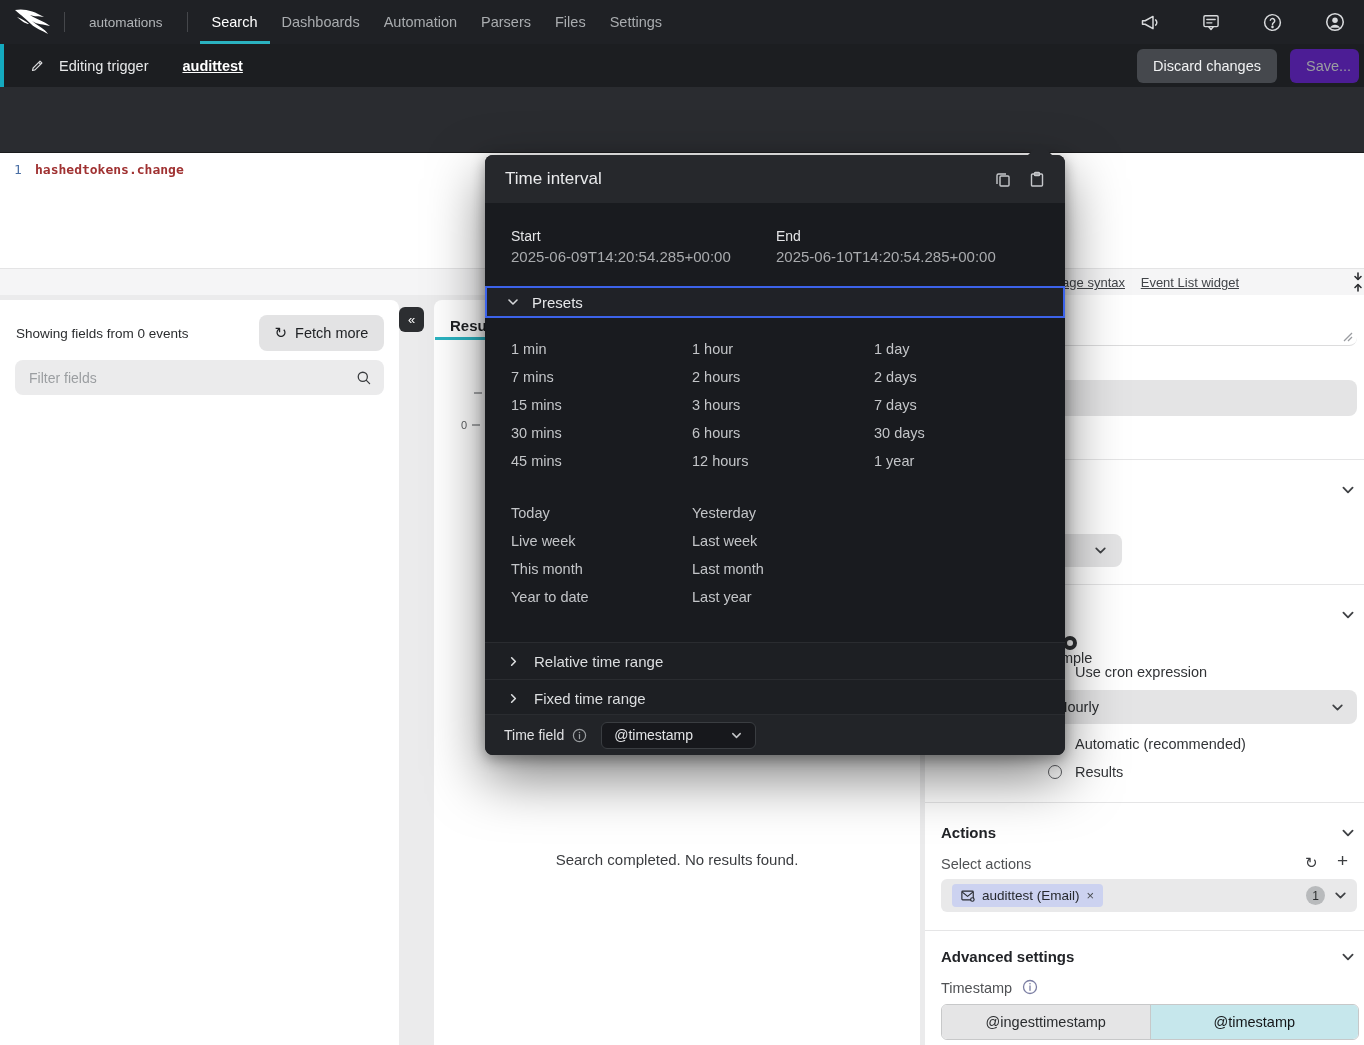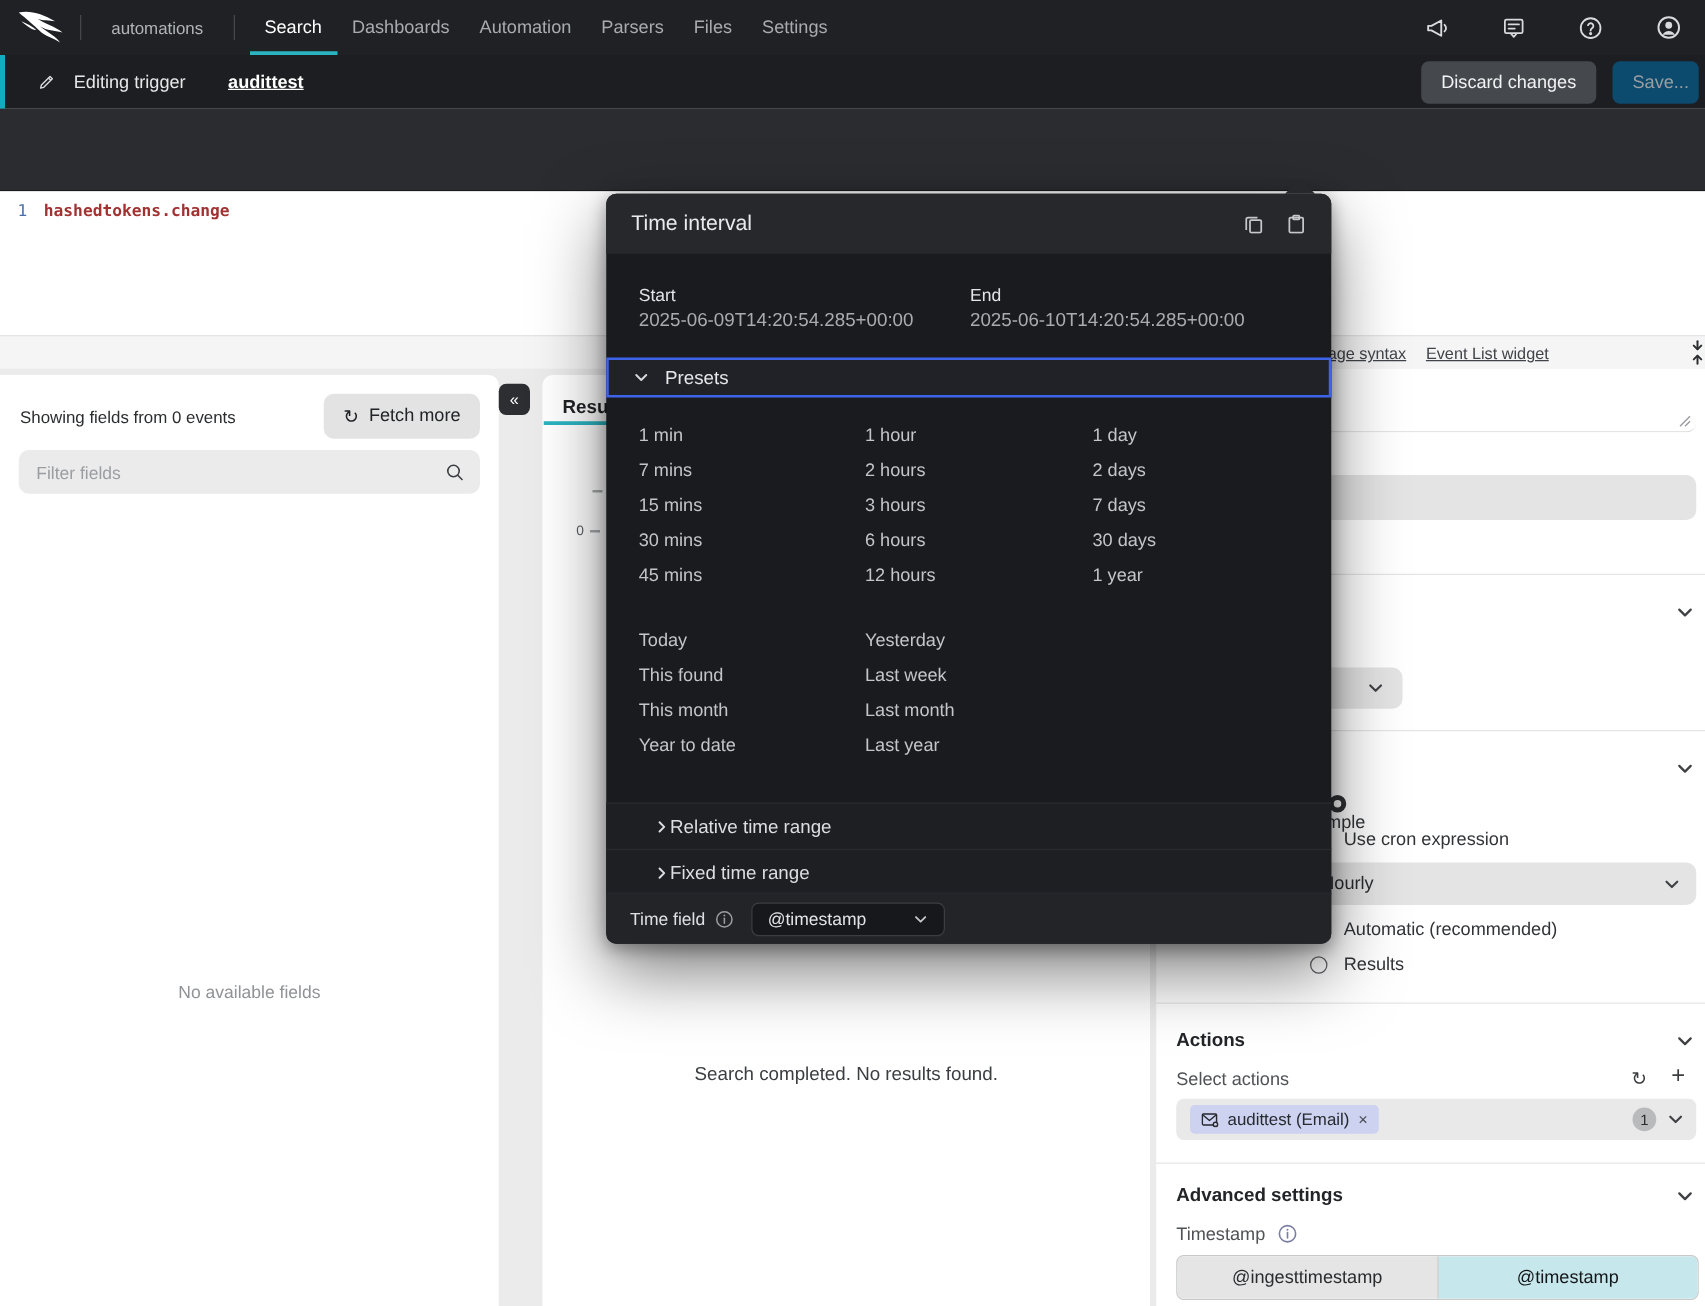--- a/index.html
+++ b/index.html
@@ -15,21 +15,21 @@
   .tab{color:#a9acaf;font-size:14.5px;padding:0 12px;height:44px;display:flex;align-items:center;cursor:pointer;position:relative;}
   .tab.active{color:#ffffff;}
   .tab.active::after{content:"";position:absolute;left:0;right:0;bottom:0;height:3px;background:#2bb3c1;}
   #nav-icons{margin-left:auto;display:flex;align-items:center;gap:41px;padding-right:18px;color:#d8dadc;}
 
   
   #editbar{left:0;top:44px;width:1364px;height:43px;background:#1c1e21;display:flex;align-items:center;border-left:4px solid #14aabf;box-sizing:border-box;}
   #edit-mode{color:#e7e8e9;font-size:14.5px;margin-left:14px;}
   #trigger-name{color:#ffffff;font-size:14.5px;font-weight:600;margin-left:34px;text-decoration:underline;}
   .btn-dark{background:#45484d;color:#f1f2f3;border-radius:6px;font-size:14.5px;height:34px;display:flex;align-items:center;padding:0 16px;cursor:pointer;}
-  .btn-disabled{background:#0c4a6e;color:#9b9ea1;border-radius:6px;font-size:14.5px;height:34px;display:flex;align-items:center;padding:0 16px;}
+  .btn-disabled{background:#4c1d95;color:#9b9ea1;border-radius:6px;font-size:14.5px;height:34px;display:flex;align-items:center;padding:0 16px;}
 
   
   #timebar{left:0;top:87px;width:1364px;height:66px;background:#2a2c30;border-bottom:1px solid #1a1b1d;box-sizing:border-box;}
   .tchev{color:#d7d9db;cursor:pointer;}
   #timestamps{color:#eceded;font-size:13.5px;line-height:16px;text-align:center;cursor:pointer;}
   .vdivider{width:1px;background:#3c3e42;}
   #live-box{width:13px;height:13px;border:1.5px solid #63666a;border-radius:2px;background:transparent;cursor:pointer;}
   #live-label{color:#9a9da0;font-size:14.5px;margin-left:9px;}
   #run-btn{background:#43464b;border:1px solid #55585d;border-radius:8px;color:#eef0f1;font-size:15px;display:flex;align-items:center;justify-content:center;gap:10px;cursor:pointer;}
 
@@ -75,21 +75,21 @@
   
   #dialog{left:485px;top:155px;width:580px;height:600px;background:#191b1f;border-radius:8px;
           box-shadow:0 22px 55px rgba(0,0,0,.5), 0 4px 14px rgba(0,0,0,.35);z-index:100;}
   #dialog-caret{position:absolute;left:543px;top:-12px;width:0;height:0;border-left:12px solid transparent;border-right:12px solid transparent;border-bottom:12px solid #26282c;}
   #dialog-header{position:absolute;left:0;top:0;width:100%;height:48px;background:#26282c;border-radius:8px 8px 0 0;display:flex;align-items:center;box-sizing:border-box;padding:0 20px;}
   #dialog-title{color:#e9eaec;font-size:17px;}
   .dlg-label{color:#e4e5e7;font-size:14px;}
   .dlg-value{color:#a9abae;font-size:15px;}
   #presets-row{position:absolute;left:0;top:131px;width:580px;height:32px;background:#202227;border:2px solid #3c63ea;box-sizing:border-box;display:flex;align-items:center;gap:12px;padding:0 19px;color:#e6e7e9;font-size:15px;cursor:pointer;}
   .preset-item{display:block;height:28px;line-height:28px;color:#c3c5c8;font-size:14.5px;cursor:pointer;}
-  .dlg-row{position:absolute;left:0;width:580px;height:37px;border-top:1px solid #2a2c30;display:flex;align-items:center;padding:0 38px;box-sizing:border-box;color:#dcdee0;font-size:15px;cursor:pointer;background:#1d1f23;}
+  .dlg-row{position:absolute;left:0;width:580px;height:37px;border-top:1px solid #2a2c30;display:flex;align-items:center;gap:14px;padding:0 22px;box-sizing:border-box;color:#dcdee0;font-size:15px;cursor:pointer;background:#1d1f23;}
   #dialog-footer{position:absolute;left:0;top:559px;width:580px;height:41px;background:#222428;border-radius:0 0 8px 8px;border-top:1px solid #2a2c30;display:flex;align-items:center;padding:0 19px;box-sizing:border-box;}
   #timefield-dd{margin-left:14px;width:155px;height:27px;background:#17181c;border:1px solid #3a3d41;border-radius:6px;display:flex;align-items:center;padding:0 12px;box-sizing:border-box;color:#e3e4e6;font-size:14px;cursor:pointer;}
 </style>
 </head>
 <body>
 
 <div id="app">
 
   <div id="topnav" class="abs">
     <div style="margin-left:14px;">
@@ -237,21 +237,20 @@
     </div>
     <div id="filter-wrap">
       <input id="filter-input" placeholder="Filter fields" style="">
       <span style="margin-right:12px;color:#3a3c3f;">
         <svg width="16" height="16" viewBox="0 0 20 20" fill="none" stroke="currentColor" stroke-width="1.6" stroke-linecap="round">
           <circle cx="8.5" cy="8.5" r="5.7"></circle>
             <line x1="13" y1="13" x2="17" y2="17"></line>
         </svg>
       </span>
     </div>
-    <div class="abs" style="left:0;top:485px;width:399px;text-align:center;font-size:14px;color:#909295;">No available fields</div>
   </div>
   <div id="collapse-btn" class="abs">«</div>
 
   <div id="maincard" class="abs card">
     <span class="abs" style="left:16px;top:17px;font-size:15px;font-weight:bold;color:#1f2124;">Results</span>
     <div class="abs" style="left:1px;top:37px;width:84px;height:3px;background:#2bb3c1;"></div>
     <div class="abs" style="left:40px;top:92px;width:8px;height:2px;background:#a9abad;"></div>
     <span class="abs" style="left:27px;top:119px;font-size:11px;color:#5c5e61;">0</span>
     <div class="abs" style="left:38px;top:124px;width:8px;height:2px;background:#a9abad;"></div>
     <div class="abs" style="left:0;top:520px;width:486px;text-align:center;font-size:15px;color:#3b3d40;margin-top:31px;">Search completed. No results found.</div>
@@ -419,21 +418,21 @@
     <div class="abs" style="left:389px;top:180px;">
       <span class="preset-item">1 day</span>
       <span class="preset-item">2 days</span>
       <span class="preset-item">7 days</span>
       <span class="preset-item">30 days</span>
       <span class="preset-item">1 year</span>
     </div>
 
     <div class="abs" style="left:26px;top:344px;">
       <span class="preset-item">Today</span>
-      <span class="preset-item">This found</span>
+      <span class="preset-item">Live week</span>
       <span class="preset-item">This month</span>
       <span class="preset-item">Year to date</span>
     </div>
     <div class="abs" style="left:207px;top:344px;">
       <span class="preset-item">Yesterday</span>
       <span class="preset-item">Last week</span>
       <span class="preset-item">Last month</span>
       <span class="preset-item">Last year</span>
     </div>
 

